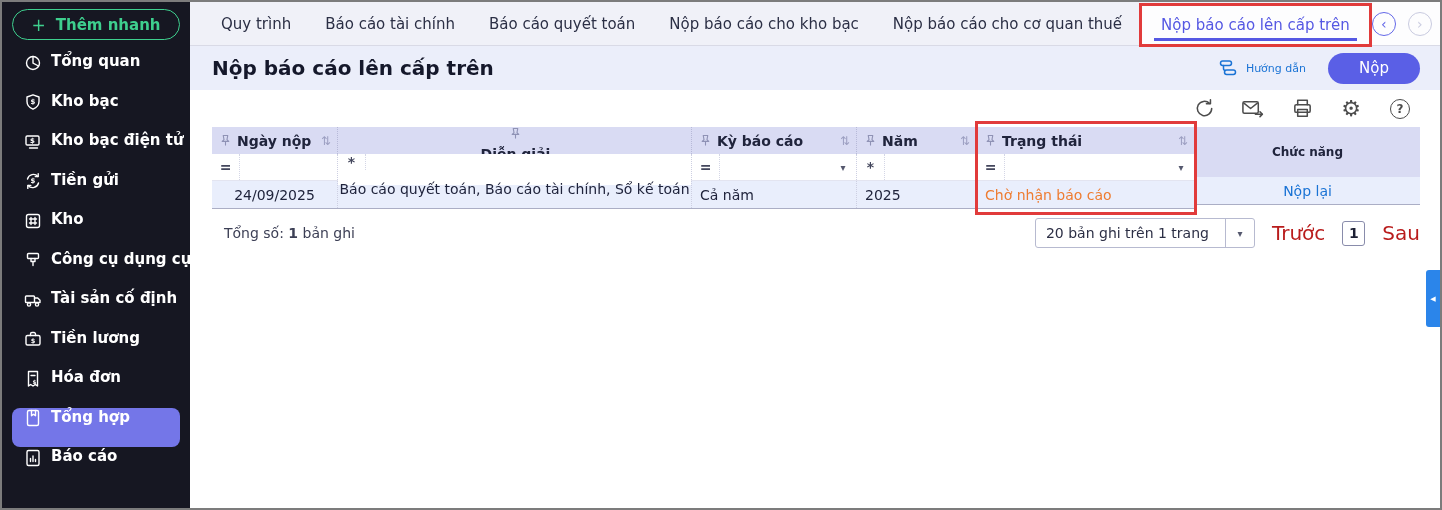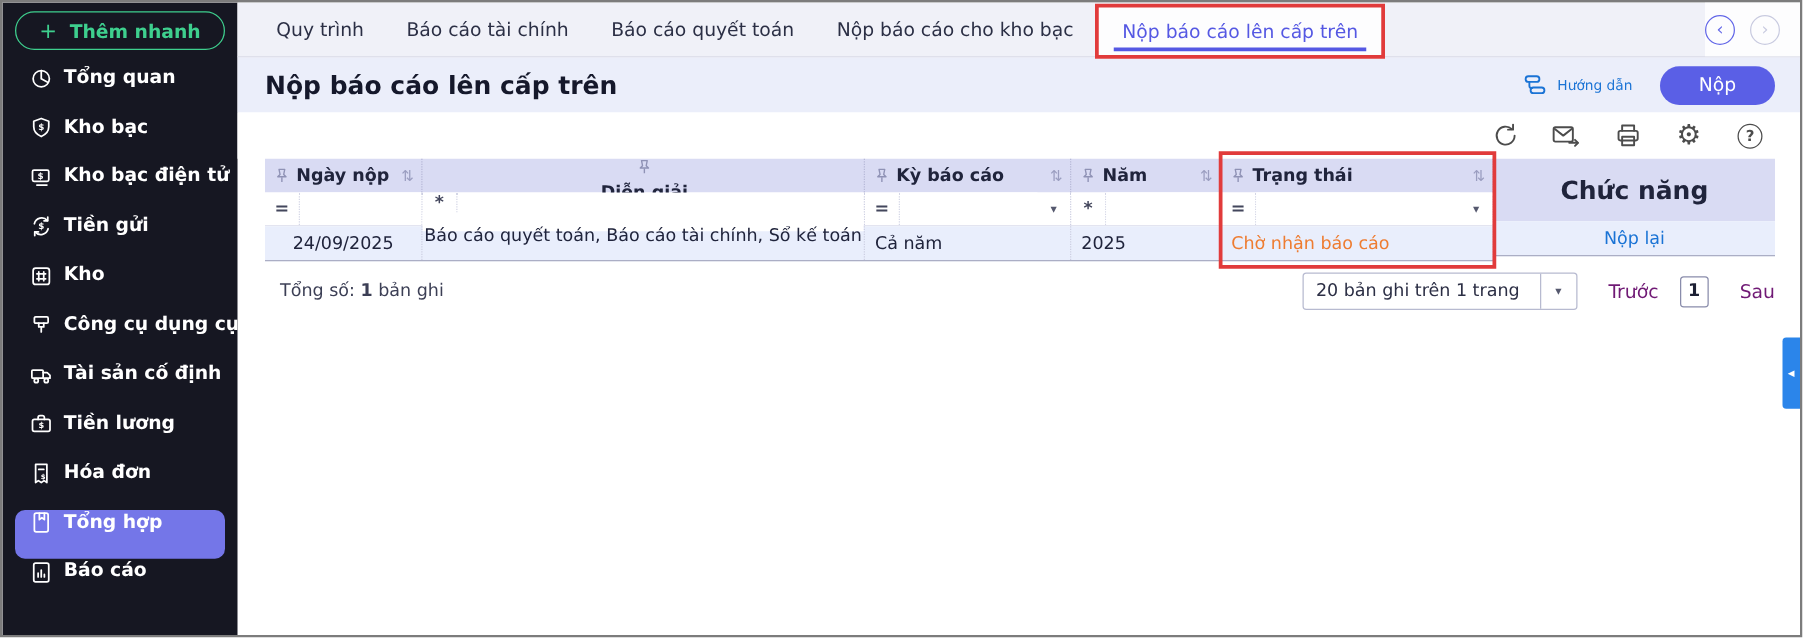--- a/index.html
+++ b/index.html
@@ -133,21 +133,21 @@
     display:flex; align-items:center; padding:0 8px;
     border-right:1px dotted #cdcfe2; font-size:14px; color:#20243c;
     white-space:nowrap; overflow:hidden;
   }
   .c0 { width:126px; } .c1 { width:354px;flex-direction:column; } .c2 { width:165px; } .c3 { width:120px; } .c4 { width:218px; }
   .center { justify-content:center; padding:8px; }
   .status-text { color:#ee7c31; font-weight:500; }
   .func-head {
     height:50px; background:#d9dbf3;
     display:flex; align-items:center; justify-content:center;
-    font-size:20px; font-weight:700; color:#20243c;
+    font-size:12px; font-weight:700; color:#20243c;
   }
   .func-cell {
     height:28px; background:#e9eefc; border-bottom:1px solid #abaec5;
     display:flex; align-items:center; justify-content:center;
   }
   .resubmit-link { color:#1a73d5; font-size:14px; font-weight:500; cursor:pointer; }
   .status-annotation {
     position:absolute; left:763px; top:-6px; width:222px; height:94px;
     border:3px solid #e13b3b; pointer-events:none; z-index:5;
   }
@@ -159,21 +159,21 @@
   }
   .total-text { font-size:14px; color:#3c3f55; padding-left:12px; }
   .total-text b { font-weight:700; }
   .pagination { margin-left:auto; display:flex; align-items:center; gap:17px; }
   .page-size-select {
     width:220px; height:30px; border:1px solid #b7bad0; border-radius:3px;
     display:flex; align-items:stretch; background:#fff; cursor:pointer;
   }
   .page-size-label { flex:1; display:flex; align-items:center; padding-left:10px; font-size:14px; color:#2c2f45; white-space:nowrap; }
   .page-size-arrow { width:29px; border-left:1px solid #b7bad0; display:flex; align-items:center; justify-content:center; font-size:10px; color:#55586e; }
-  .pg-muted { font-size:15px; color:#701a75; cursor:pointer;margin-left:8px; }
+  .pg-muted { font-size:20px; color:#b91c1c; cursor:pointer; }
   .pg-box {
     width:23px; height:25px; border:1px solid #898cab; border-radius:3px;
     display:flex; align-items:center; justify-content:center;
     font-size:14px; font-weight:700; color:#1c1f33; background:#fff; cursor:pointer;
   }
 
   
   .flyout-tab {
     position:absolute; right:0; top:268px; width:14px; height:57px;
     background:#2b85ea; border-radius:3px 0 0 3px;
@@ -316,20 +316,21 @@
     </nav>
   </aside>
 
   <main class="main">
 
     <div class="tabbar">
       <div class="tab">Quy trình</div>
       <div class="tab">Báo cáo tài chính</div>
       <div class="tab">Báo cáo quyết toán</div>
       <div class="tab">Nộp báo cáo cho kho bạc</div>
+      <div class="tab">Nộp báo cáo cho cơ quan thuế</div>
       <div class="tab-active-wrap">
         <span class="tab-label">Nộp báo cáo lên cấp trên</span>
       </div>
       <div class="tab-circles">
         <div class="circle-btn">‹</div>
         <div class="circle-btn disabled">›</div>
 
       </div>
     </div>
 

